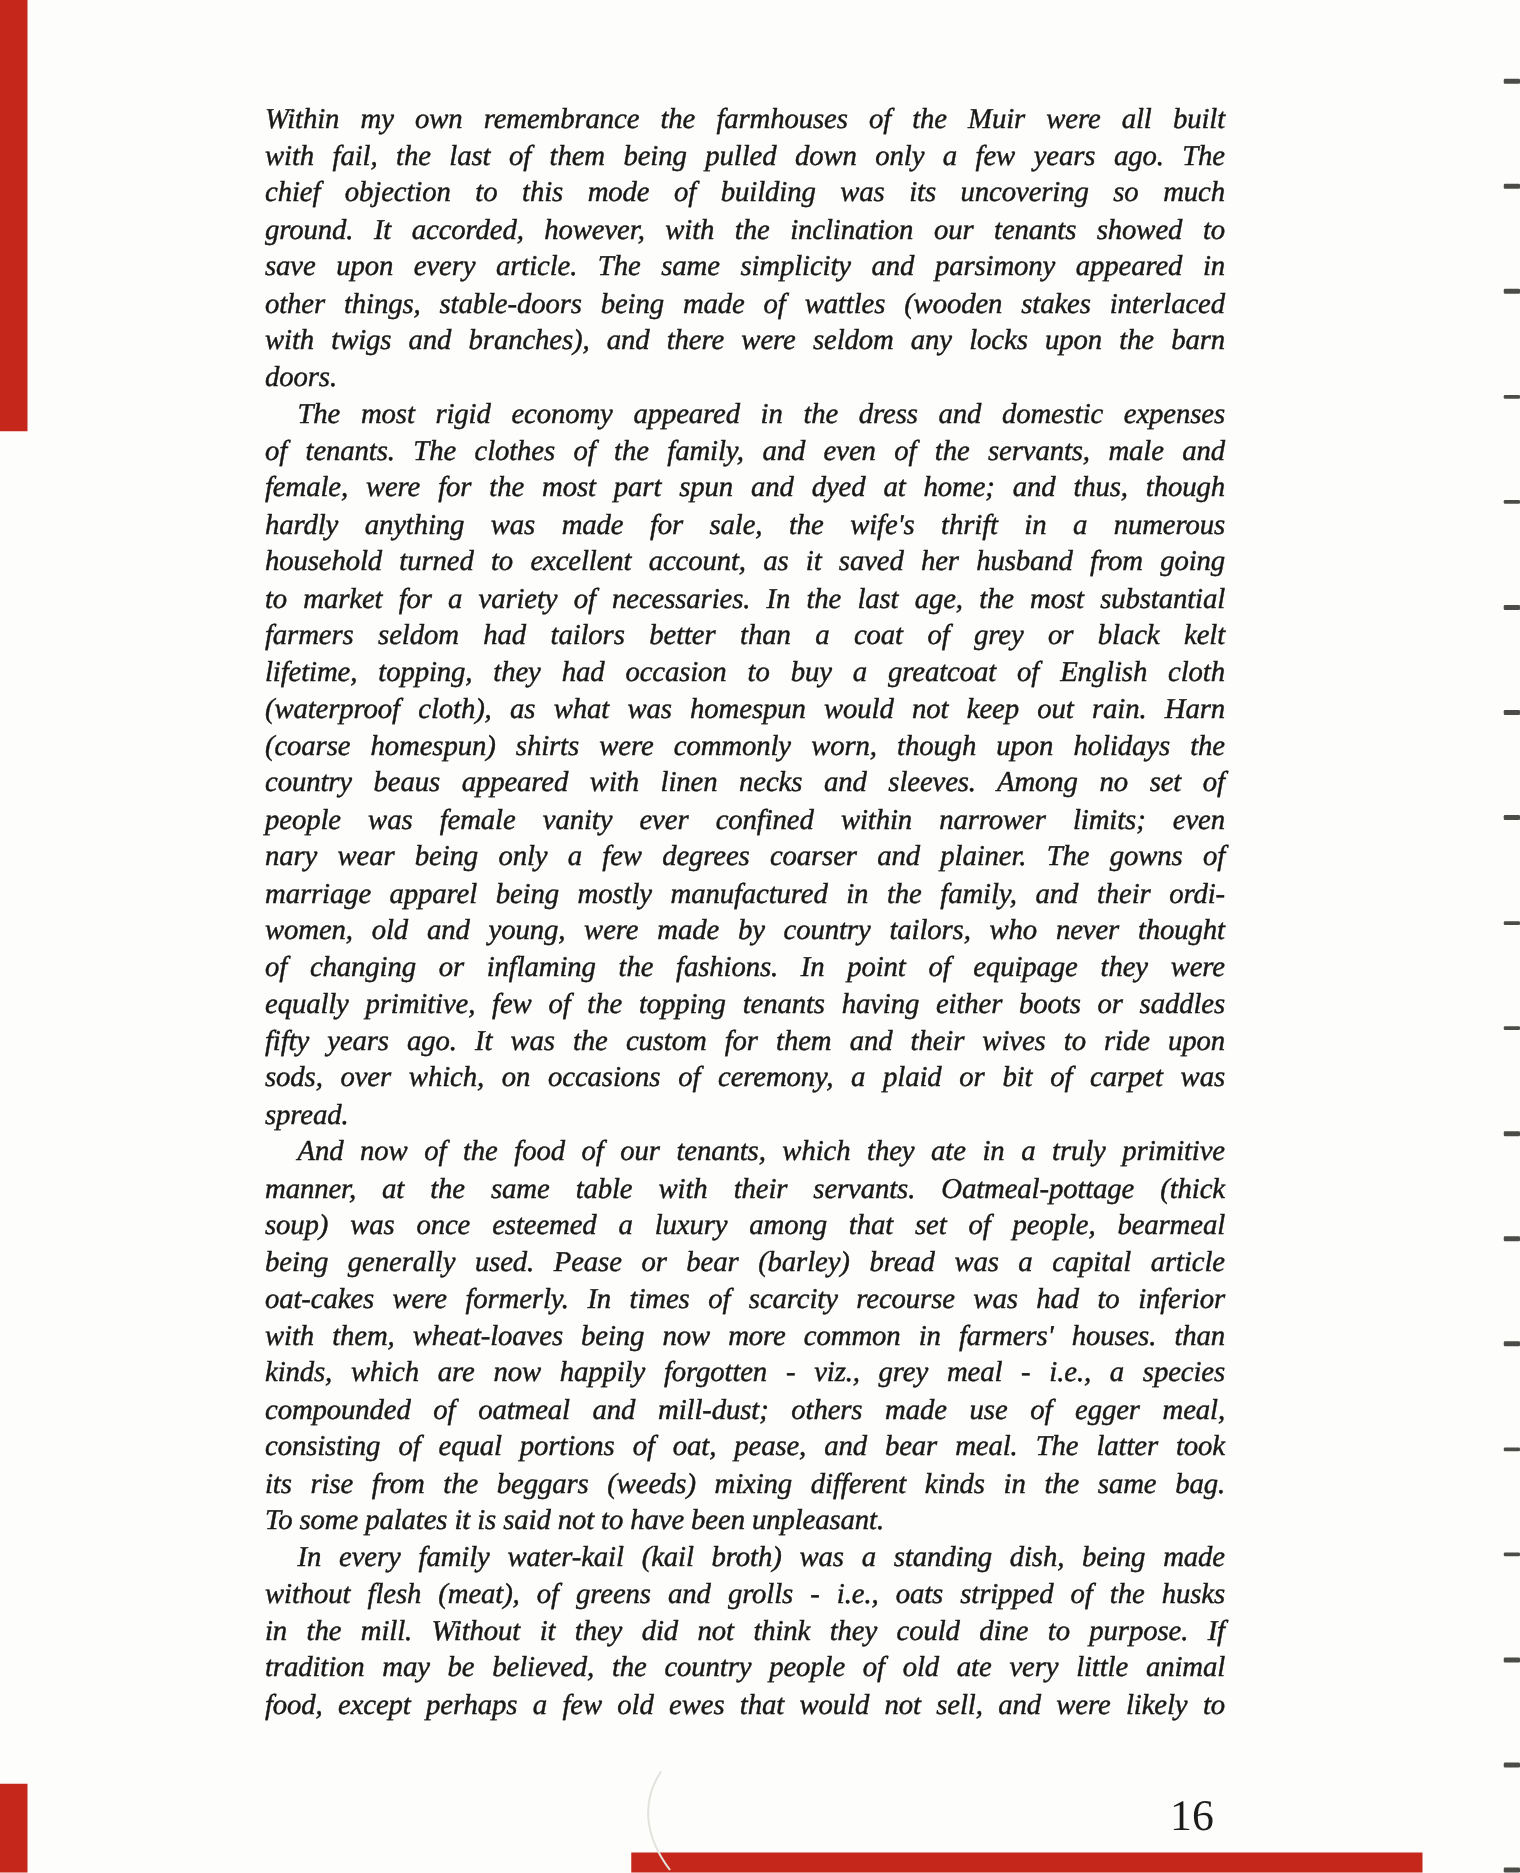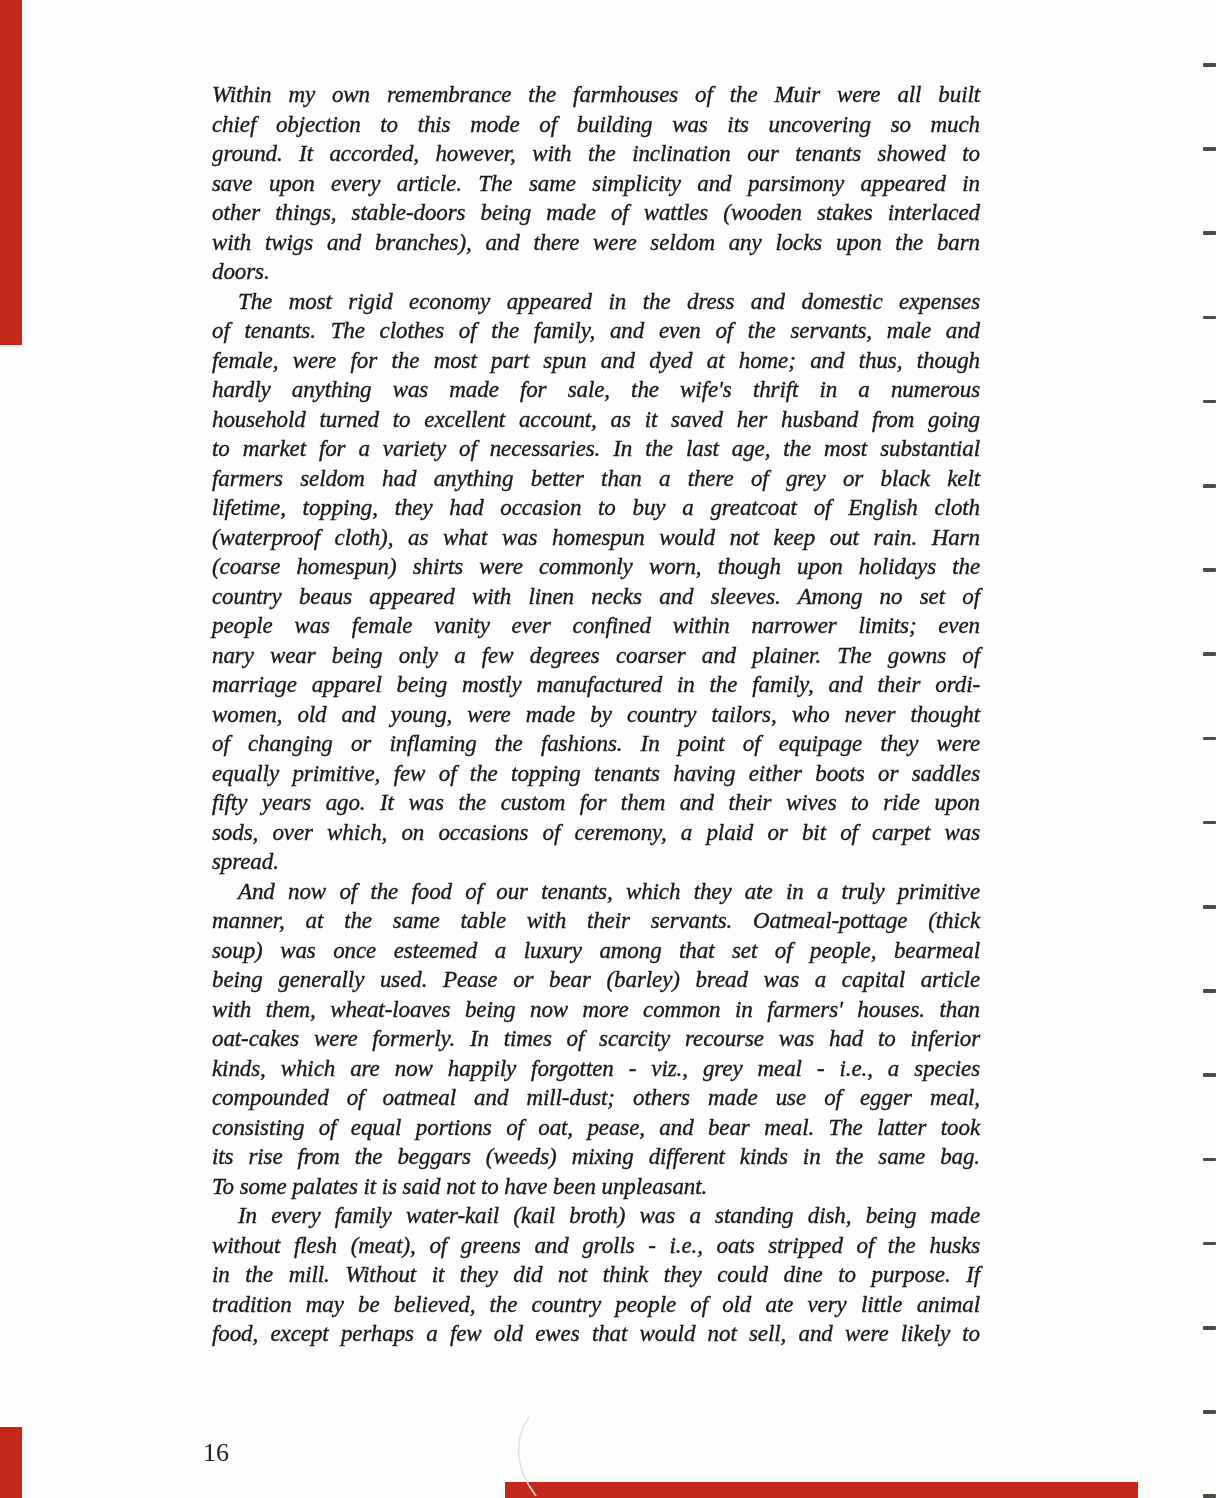--- a/index.html
+++ b/index.html
@@ -25,23 +25,23 @@
     text-align-last:justify;
     text-justify:inter-word;
     letter-spacing:-0.1px;
     overflow:visible;
     white-space:normal;
   }
   .line.endline { text-align-last:left;font-family:Liberation Serif, serif; }
   .line.indent { padding-left:26px; }
   .pagenum {
     position:absolute; left:212px; top:1438px; width:768px;
-    text-align:left;
+    text-align:right;
     transform:translateX(-9px);
-    font-size:26px; line-height:30px;
+    font-size:35px; line-height:30px;
     color:#1c1c1c;
     font-style:normal;
   }
   
   .redmark { position:absolute; }
   .red-top-left    { left:0; top:0;      width:22px; height:345px; }
   .red-bottom-left { left:0; top:1427px; width:22px; height:71px; }
   .red-bottom      { left:505px; top:1482px; width:633px; height:16px; }
   
   .framemark {
@@ -50,52 +50,53 @@
   }
   .crease { position:absolute; left:505px; top:1415px; }
 </style>
 </head>
 <body>
 
 <div class="page">
 
   <div class="textblock" id="textblock">
       <div class="line">Within my own remembrance the farmhouses of the Muir were all built</div>
+      <div class="line">with fail, the last of them being pulled down only a few years ago. The</div>
       <div class="line">chief objection to this mode of building was its uncovering so much</div>
       <div class="line">ground. It accorded, however, with the inclination our tenants showed to</div>
       <div class="line">save upon every article. The same simplicity and parsimony appeared in</div>
       <div class="line">other things, stable-doors being made of wattles (wooden stakes interlaced</div>
       <div class="line">with twigs and branches), and there were seldom any locks upon the barn</div>
       <div class="line endline">doors.</div>
       <div class="line indent">The most rigid economy appeared in the dress and domestic expenses</div>
       <div class="line">of tenants. The clothes of the family, and even of the servants, male and</div>
       <div class="line">female, were for the most part spun and dyed at home; and thus, though</div>
       <div class="line">hardly anything was made for sale, the wife's thrift in a numerous</div>
       <div class="line">household turned to excellent account, as it saved her husband from going</div>
       <div class="line">to market for a variety of necessaries. In the last age, the most substantial</div>
-      <div class="line">farmers seldom had anything better than a there of grey or black kelt</div>
+      <div class="line">farmers seldom had tailors better than a coat of grey or black kelt</div>
       <div class="line">lifetime, topping, they had occasion to buy a greatcoat of English cloth</div>
       <div class="line">(waterproof cloth), as what was homespun would not keep out rain. Harn</div>
       <div class="line">(coarse homespun) shirts were commonly worn, though upon holidays the</div>
       <div class="line">country beaus appeared with linen necks and sleeves. Among no set of</div>
       <div class="line">people was female vanity ever confined within narrower limits; even</div>
       <div class="line">nary wear being only a few degrees coarser and plainer. The gowns of</div>
       <div class="line">marriage apparel being mostly manufactured in the family, and their ordi-</div>
       <div class="line">women, old and young, were made by country tailors, who never thought</div>
       <div class="line">of changing or inflaming the fashions. In point of equipage they were</div>
       <div class="line">equally primitive, few of the topping tenants having either boots or saddles</div>
       <div class="line">fifty years ago. It was the custom for them and their wives to ride upon</div>
       <div class="line">sods, over which, on occasions of ceremony, a plaid or bit of carpet was</div>
       <div class="line endline">spread.</div>
       <div class="line indent">And now of the food of our tenants, which they ate in a truly primitive</div>
       <div class="line">manner, at the same table with their servants. Oatmeal-pottage (thick</div>
       <div class="line">soup) was once esteemed a luxury among that set of people, bearmeal</div>
       <div class="line">being generally used. Pease or bear (barley) bread was a capital article</div>
+      <div class="line">oat-cakes were formerly. In times of scarcity recourse was had to inferior</div>
       <div class="line">with them, wheat-loaves being now more common in farmers' houses. than</div>
-      <div class="line">oat-cakes were formerly. In times of scarcity recourse was had to inferior</div>
       <div class="line">kinds, which are now happily forgotten - viz., grey meal - i.e., a species</div>
       <div class="line">compounded of oatmeal and mill-dust; others made use of egger meal,</div>
       <div class="line">consisting of equal portions of oat, pease, and bear meal. The latter took</div>
       <div class="line">its rise from the beggars (weeds) mixing different kinds in the same bag.</div>
       <div class="line endline">To some palates it is said not to have been unpleasant.</div>
       <div class="line indent">In every family water-kail (kail broth) was a standing dish, being made</div>
       <div class="line">without flesh (meat), of greens and grolls - i.e., oats stripped of the husks</div>
       <div class="line">in the mill. Without it they did not think they could dine to purpose. If</div>
       <div class="line">tradition may be believed, the country people of old ate very little animal</div>
       <div class="line">food, except perhaps a few old ewes that would not sell, and were likely to</div>

